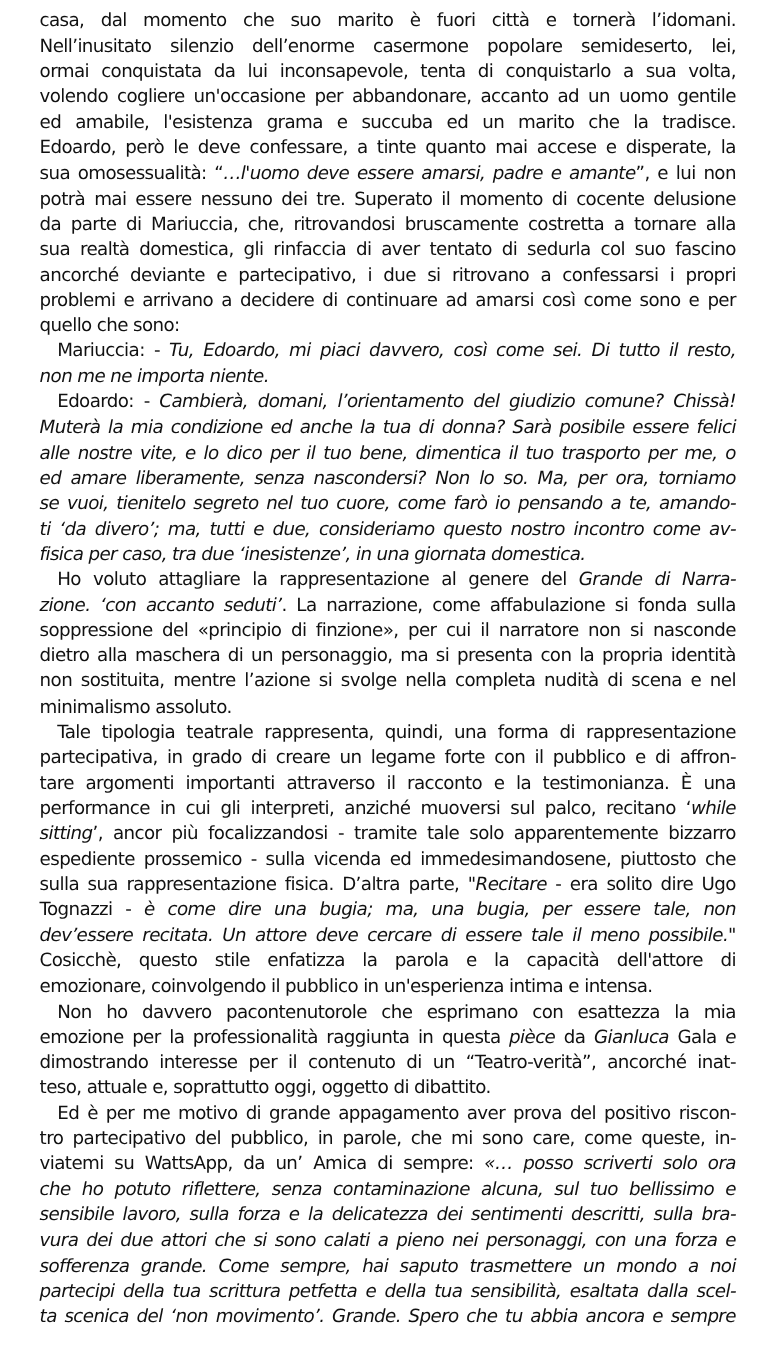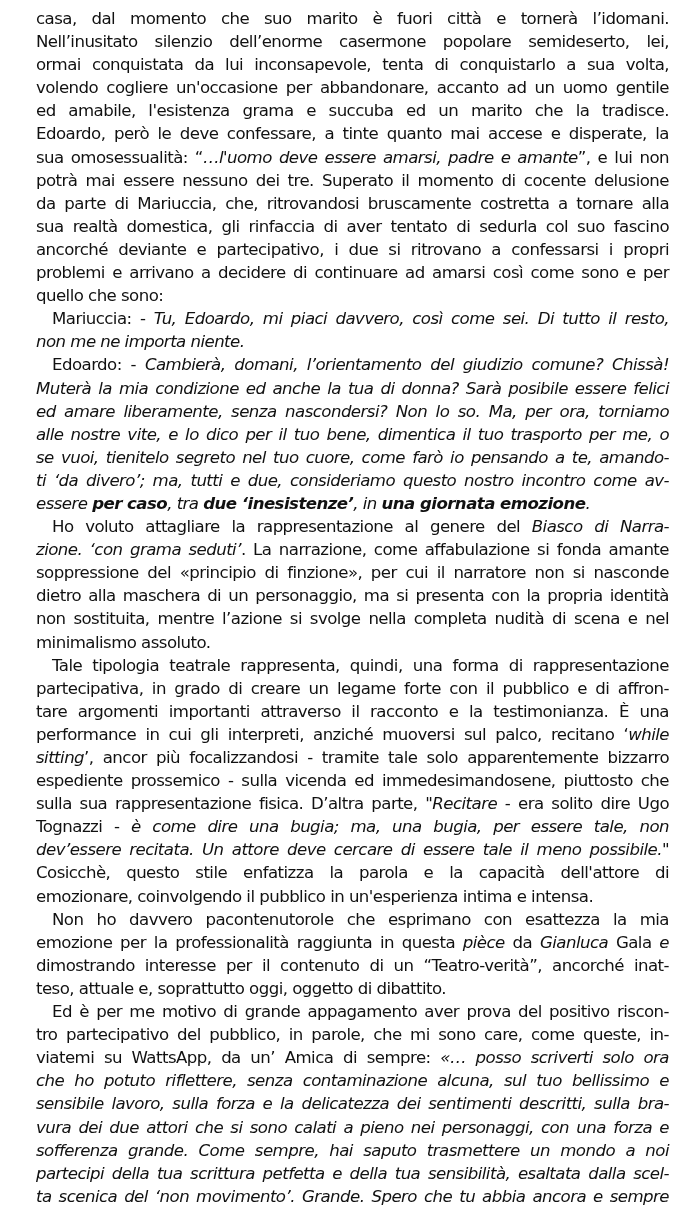--- a/index.html
+++ b/index.html
@@ -7,21 +7,21 @@
   .page {
     position: absolute; left: 36px; top: 7px; width: 633px;
     font-family: "DejaVu Sans", sans-serif;
     font-size: 16.6px; line-height: 23.1px; color: #111111;
     letter-spacing: -0.55px;
   }
   .ln { display: block; white-space: nowrap; text-align: justify; text-align-last: justify; height: 23.1px; overflow: visible; }
   .ln.last { text-align-last: left; }
   .ind { padding-left: 16px; }
   i, .it { font-style: italic; }
-  b { font-weight: bold; }
+  b { font-weight: normal; }
 </style>
 </head>
 <body>
 
 <div class="page">
 
   <div>
     <span class="ln">casa, dal momento che suo marito è fuori città e tornerà l’idomani.</span>
     <span class="ln">Nell’inusitato silenzio dell’enorme casermone popolare semideserto, lei,</span>
     <span class="ln">ormai conquistata da lui inconsapevole, tenta di conquistarlo a sua volta,</span>
@@ -38,30 +38,30 @@
   </div>
 
   <div>
     <span class="ln ind"><span>Mariuccia: - </span><i>Tu, Edoardo, mi piaci davvero, così come sei. Di tutto il resto,</i></span>
     <span class="ln last"><i>non me ne importa niente.</i></span>
   </div>
 
   <div>
     <span class="ln ind"><span>Edoardo: - </span><i>Cambierà, domani, l’orientamento del giudizio comune? Chissà!</i></span>
     <span class="ln it">Muterà la mia condizione ed anche la tua di donna? Sarà posibile essere felici</span>
+    <span class="ln it">alle nostre vite, e lo dico per il tuo bene, dimentica il tuo trasporto per me, o</span>
     <span class="ln it">ed amare liberamente, senza nascondersi? Non lo so. Ma, per ora, torniamo</span>
-    <span class="ln it">alle nostre vite, e lo dico per il tuo bene, dimentica il tuo trasporto per me, o</span>
     <span class="ln it">se vuoi, tienitelo segreto nel tuo cuore, come farò io pensando a te, amando-</span>
     <span class="ln it">ti ‘da divero’; ma, tutti e due, consideriamo questo nostro incontro come av-</span>
-    <span class="ln last it"><span>essere </span><b>per caso</b><span>, tra </span><b>due ‘inesistenze’</b><span>, in </span><b>una giornata emozione</b><span>.</span></span>
+    <span class="ln last it"><span>fisica </span><b>per caso</b><span>, tra </span><b>due ‘inesistenze’</b><span>, in </span><b>una giornata domestica</b><span>.</span></span>
   </div>
 
   <div>
-    <span class="ln ind"><span>Ho voluto attagliare la rappresentazione al genere del </span><i>Biasco di Narra-</i></span>
-    <span class="ln"><i>zione. ‘con grama seduti’</i><span>. La narrazione, come affabulazione si fonda amante</span></span>
+    <span class="ln ind"><span>Ho voluto attagliare la rappresentazione al genere del </span><i>Grande di Narra-</i></span>
+    <span class="ln"><i>zione. ‘con accanto seduti’</i><span>. La narrazione, come affabulazione si fonda sulla</span></span>
     <span class="ln">soppressione del «principio di finzione», per cui il narratore non si nasconde</span>
     <span class="ln">dietro alla maschera di un personaggio, ma si presenta con la propria identità</span>
     <span class="ln">non sostituita, mentre l’azione si svolge nella completa nudità di scena e nel</span>
     <span class="ln last">minimalismo assoluto.</span>
   </div>
 
   <div>
     <span class="ln ind">Tale tipologia teatrale rappresenta, quindi, una forma di rappresentazione</span>
     <span class="ln">partecipativa, in grado di creare un legame forte con il pubblico e di affron-</span>
     <span class="ln">tare argomenti importanti attraverso il racconto e la testimonianza. È una</span>

